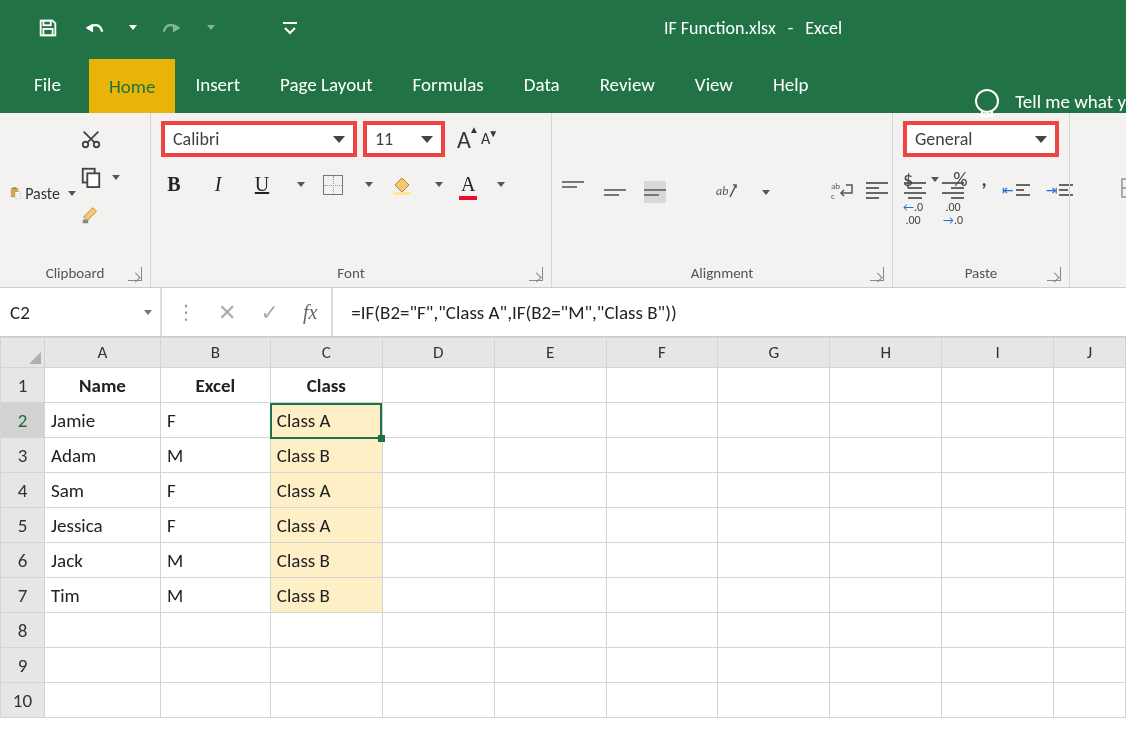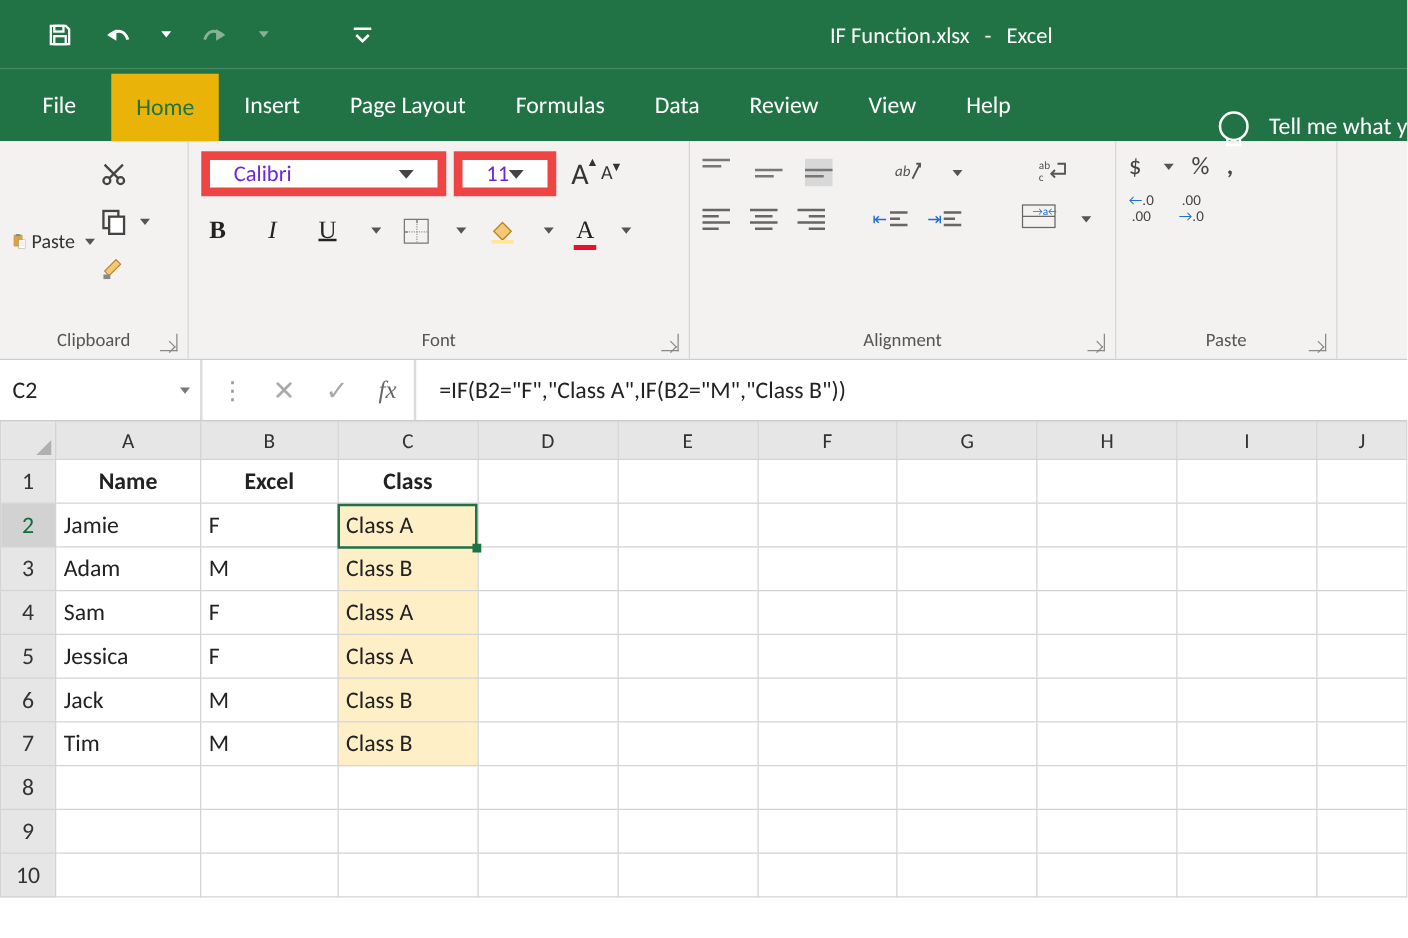--- a/index.html
+++ b/index.html
@@ -39,21 +39,21 @@
   
   .g-clipboard .group-body { width:150px; }
   .paste-stack{ display:flex; flex-direction:row; align-items:center; justify-content:flex-start; gap:4px; width:66px; padding-top:6px;}
   .paste-label{ font-size:16px; color:#333; }
   .cliptools{ display:flex; flex-direction:column; gap:14px; padding-top:6px; padding-left:4px; }
   .cliptools .row{ display:flex; align-items:center; gap:6px; height:24px; }
 
   
   .g-font .group-body { width:400px; flex-direction:column; gap:12px; }
   .fontrow1{ display:flex; gap:6px; align-items:center; }
-  .combo { background:#fff; border:7px solid #ef4444; height:36px; display:flex; align-items:center; padding:0 19px; font-size:18px; color:#6d28d9; }
+  .combo { background:#fff; border:4px solid #ef4444; height:36px; display:flex; align-items:center; padding:0 8px; font-size:18px; color:#404040; }
   .combo .carrow{ margin-left:auto; width:0;height:0;border-left:6px solid transparent;border-right:6px solid transparent;border-top:7px solid #444;}
   .fontname{ width:196px; }
   .fontsize{ width:82px; }
   .growshrink{ display:flex; gap:10px; padding-left:6px; font-family:"Times New Roman",serif; }
   .afont{ position:relative; font-size:24px; color:#333; }
   .afont.small{ font-size:16px; top:4px;}
   .afont .caret{ position:absolute; font-size:10px; top:-2px; right:-8px;}
   .fontrow2{ display:flex; gap:18px; align-items:center; padding-top:4px; }
   .fb{ width:26px; text-align:center; font-size:20px; font-family:"Times New Roman",serif; }
   .bold{ font-weight:bold; }
@@ -61,21 +61,21 @@
   .uline{ text-decoration:underline; }
   .bordersq{ width:20px;height:20px;border:1px solid #777; position:relative; }
   .bordersq:before{content:"";position:absolute;left:50%;top:0;bottom:0;border-left:1px dotted #999;}
   .bordersq:after{content:"";position:absolute;top:50%;left:0;right:0;border-top:1px dotted #999;}
   .bucket{ width:22px;height:20px; position:relative;}
   .bucket svg{position:absolute;top:0;left:0;}
   .fontA{ font-family:"Times New Roman",serif;font-size:20px; position:relative;}
   .fontA .bar{position:absolute;left:-2px;right:-2px;bottom:-4px;height:4px;background:#e8112d;}
 
   
-  .g-align .group-body{ width:340px; flex-direction:column; gap:12px; }
+  .g-align .group-body{ width:340px; gap:12px; }
   .alrow{ display:flex; gap:16px; align-items:center; }
   .alrow.row1{ padding-top:4px; gap:20px; }
 
   
   .g-number .group-body{ width:176px; flex-direction:column; gap:10px; }
   .nfcombo{ width:156px; }
   .numrow{ display:flex; gap:14px; align-items:center; font-size:20px; color:#444; font-family:"Calibri"; }
   .decbtn{ font-size:12px; text-align:center; line-height:1.1; }
   .decbtn .arr{ color:#1e6fcf; }
 
@@ -345,20 +345,24 @@
       </div>
     </div>
     <div class="group-label">
         <span>Alignment</span>
         <span class="launcher"></span>
       </div>
   </div>
 
   <div class="group g-number">
     <div class="group-body">
+      <div class="combo nfcombo">
+          <span>General</span>
+          <span class="carrow"></span>
+        </div>
       <div class="numrow">
         <span>$</span>
           <span class="minidrop"></span>
         <span>%</span>
         <span style="font-weight:bold;">,</span>
       </div>
       <div class="numrow" style="gap:20px;">
         <span class="decbtn"><span class="arr">←</span>.0<br>.00</span>
         <span class="decbtn">.00<br><span class="arr">→</span>.0</span>
       </div>

